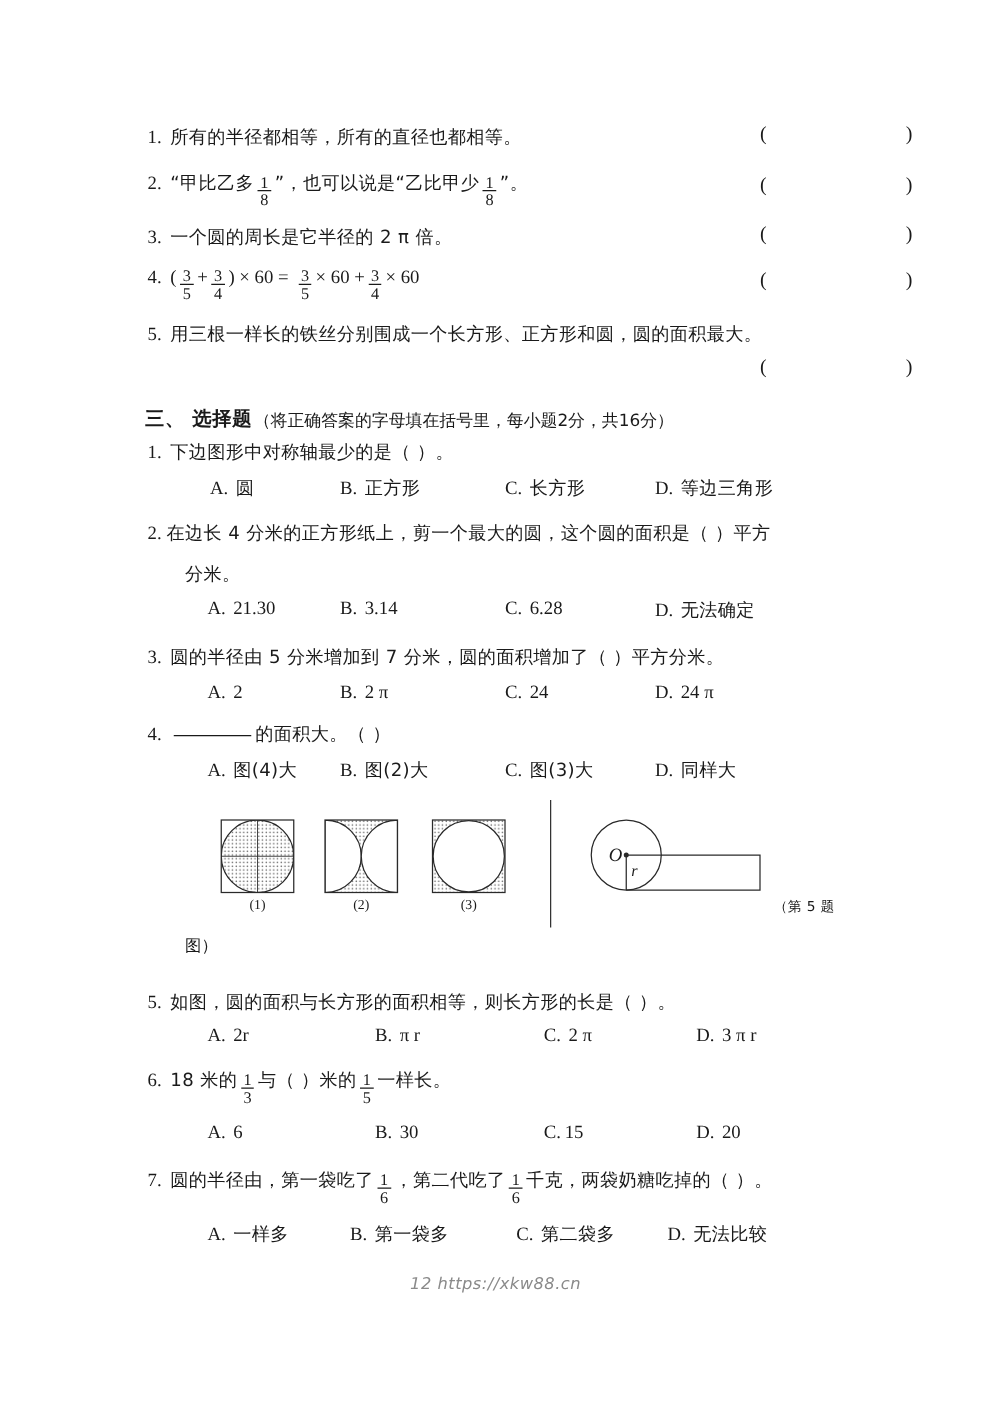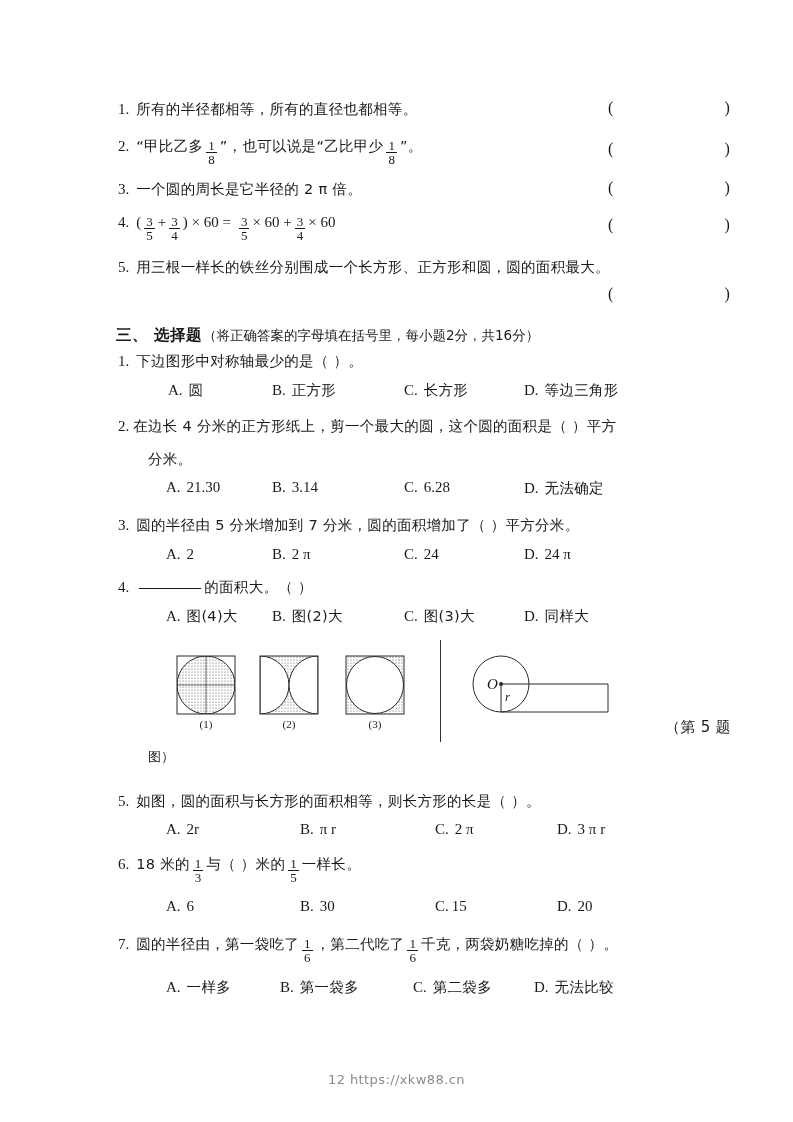--- a/index.html
+++ b/index.html
@@ -65,21 +65,21 @@
     position: absolute;
     font-family: "Liberation Serif", serif;
     font-size: 16px;
     letter-spacing: 54px;
   }
 
   
   .sec-head {
     position: absolute;
     display: flex;
-    align-items: center;
+    align-items: flex-end;
     white-space: nowrap;
   }
   .sec-head .title {
     font-family: "DejaVu Sans", "Liberation Sans", sans-serif;
     font-weight: bold;
     font-size: 15.5px;
     letter-spacing: 0.5px;
   }
   .sec-head .sub {
     font-family: "DejaVu Sans", "Liberation Sans", sans-serif;
@@ -353,21 +353,21 @@
   <svg style="position:absolute; left:470px; top:655px;" width="150" height="75" viewBox="0 0 150 75">
     <circle cx="31" cy="29" r="28" fill="none" stroke="#2a2a2a" stroke-width="1"></circle>
     <circle cx="31" cy="29" r="2" fill="#2a2a2a"></circle>
     <line x1="31" y1="29" x2="31" y2="57" stroke="#2a2a2a" stroke-width="1"></line>
     <path d="M31 29 H 138 V 57 H 31" fill="none" stroke="#2a2a2a" stroke-width="1"></path>
     <text x="17" y="34" font-family="Liberation Serif, serif" font-style="italic" font-size="15" fill="#1a1a1a">O</text>
     <text x="35" y="46" font-family="Liberation Serif, serif" font-style="italic" font-size="13" fill="#1a1a1a">r</text>
   </svg>
 
   <div class="row" style="left:619px; top:718px;">
-    <span class="cn" style="font-size:15px;margin-left:46px;">（第 5 题</span>
+    <span class="cn" style="font-size:11px;">（第 5 题</span>
   </div>
   <div class="row" style="left:148px; top:748px;">
     <span class="cn" style="font-size:13px;">图）</span>
   </div>
 
   <div class="row" style="left:118px; top:792px;">
     <span class="num">5.</span>
     <span class="cn">如图，圆的面积与长方形的面积相等，则长方形的长是（       ）。</span>
   </div>
   <div class="opts" style="left:0; top:821px; width:793px;">
@@ -448,15 +448,15 @@
     <div class="opt" style="left:413px;">
       <span class="lbl">C.</span>
       <span class="cn">第二袋多</span>
     </div>
     <div class="opt" style="left:534px;">
       <span class="lbl">D.</span>
       <span class="cn">无法比较</span>
     </div>
   </div>
 
-  <div class="footer" style="top:1072px;">12 https://xkw88.cn</div>
+  <div class="footer" style="top:1020px;font-style:italic;">12 https://xkw88.cn</div>
 
 </div>
 
 </body></html>

